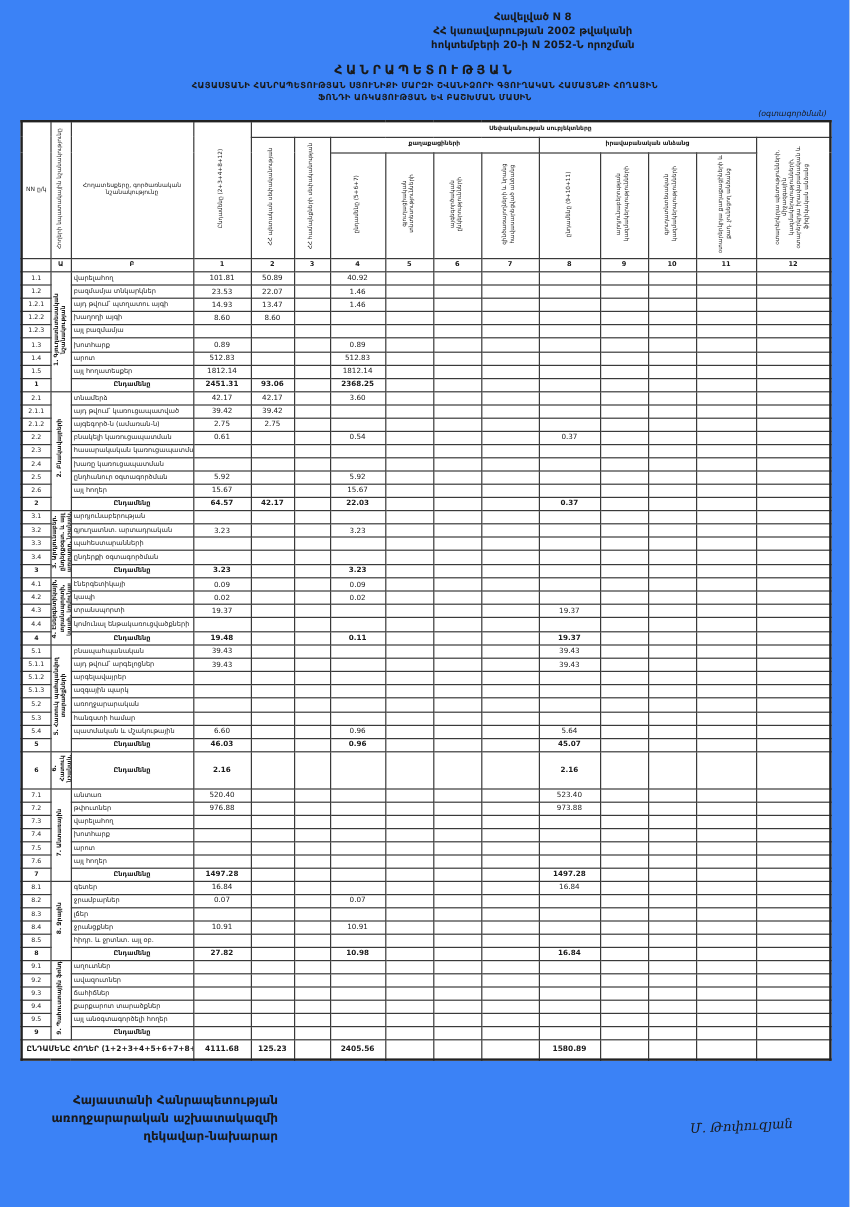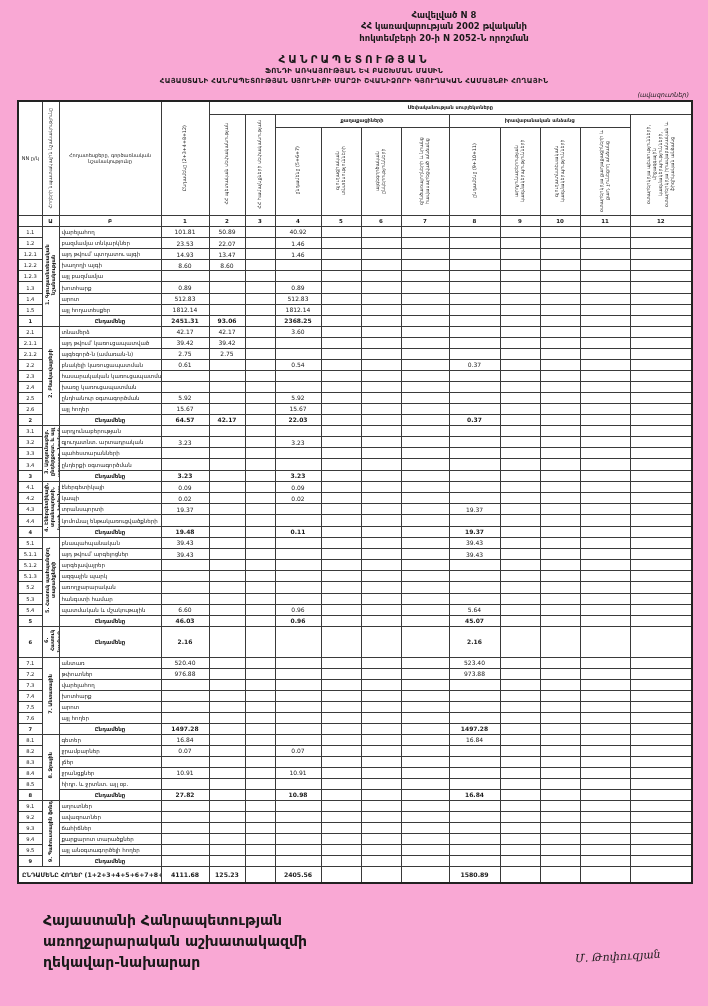--- a/index.html
+++ b/index.html
@@ -1,19 +1,19 @@
 <!DOCTYPE html>
 <html><head>
 <meta charset="utf-8">
 <style>
   * { margin:0; padding:0; box-sizing:border-box; }
   html,body { background:#e9e9e5; }
   .page {
     width:708px; height:1006px; margin:0 auto; position:relative;
-    background:#f9a8d4; color:#1a1a1a;
+    background:#3b82f6; color:#1a1a1a;
     font-family:"DejaVu Sans","Liberation Sans",sans-serif;
     padding:10px 17px 0; overflow:hidden;
   }
   .appendix-block { width:310px; margin-left:272px; text-align:center; font-size:8.5px; font-weight:bold; line-height:1.35; }
   .titles { text-align:center; margin-top:9px; }
   .main-title { font-size:10.5px; font-weight:bold; letter-spacing:3px; }
   .sub { font-size:7px; font-weight:bold; margin-top:2px; letter-spacing:.3px; }
   .asof { font-size:7px; margin-top:3px; }
   .units { text-align:right; font-size:6.5px; font-style:italic; margin:6px 2px 1px 0; }
 
@@ -35,41 +35,41 @@
   td.val { font-size:6px; white-space:nowrap; }
   td.sect { padding:0; }
   td.sect .vert { font-size:5px; font-weight:bold; }
   tr.total-row td { font-weight:bold; }
   td.name.tot { text-align:center; padding-left:0; }
   tr.grand { height:16px; }
   tr.grand td { font-weight:bold; font-size:6.2px; }
   td.glabel { text-align:left; padding-left:3px; font-size:6.4px; white-space:nowrap; }
 
   .footer { margin-top:26px; display:flex; justify-content:space-between; align-items:flex-end; padding:0 30px 0 26px; }
-  .footer-left { font-size:14px; font-weight:600; line-height:1.5; }
+  .footer-left { font-size:10px; font-weight:600; line-height:1.5;text-align:right; }
   .signature { font-size:11px; font-style:italic; font-family:"DejaVu Serif","Liberation Serif",serif; transform:rotate(-3deg); margin-bottom:10px; }
 </style>
 </head>
 <body>
 
 <div class="page">
 
   <div class="appendix-block">
     <div>Հավելված N 8</div>
     <div>ՀՀ կառավարության 2002 թվականի</div>
     <div>հոկտեմբերի 20-ի N 2052-Ն որոշման</div>
   </div>
 
   <div class="titles">
     <div class="main-title">ՀԱՆՐԱՊԵՏՈՒԹՅԱՆ</div>
+    <div class="sub">ՀԱՅԱՍՏԱՆԻ ՀԱՆՐԱՊԵՏՈՒԹՅԱՆ ՍՅՈՒՆԻՔԻ ՄԱՐԶԻ ՇՎԱՆԻՁՈՐԻ ԳՅՈՒՂԱԿԱՆ ՀԱՄԱՅՆՔԻ ՀՈՂԱՅԻՆ</div>
     <div class="sub">ՖՈՆԴԻ ԱՌԿԱՅՈՒԹՅԱՆ ԵՎ ԲԱՇԽՄԱՆ ՄԱՍԻՆ</div>
-    <div class="sub">ՀԱՅԱՍՏԱՆԻ ՀԱՆՐԱՊԵՏՈՒԹՅԱՆ ՍՅՈՒՆԻՔԻ ՄԱՐԶԻ ՇՎԱՆԻՁՈՐԻ ԳՅՈՒՂԱԿԱՆ ՀԱՄԱՅՆՔԻ ՀՈՂԱՅԻՆ</div>
   </div>
 
-  <div class="units">(ավազուտներ)</div>
+  <div class="units">(օգտագործման)</div>
 
   <table class="grid">
     <colgroup>
       <col style="width:24px">
         <col style="width:17px">
         <col style="width:102px">
       <col style="width:48px">
         <col style="width:36px">
         <col style="width:30px">
       <col style="width:46px">

